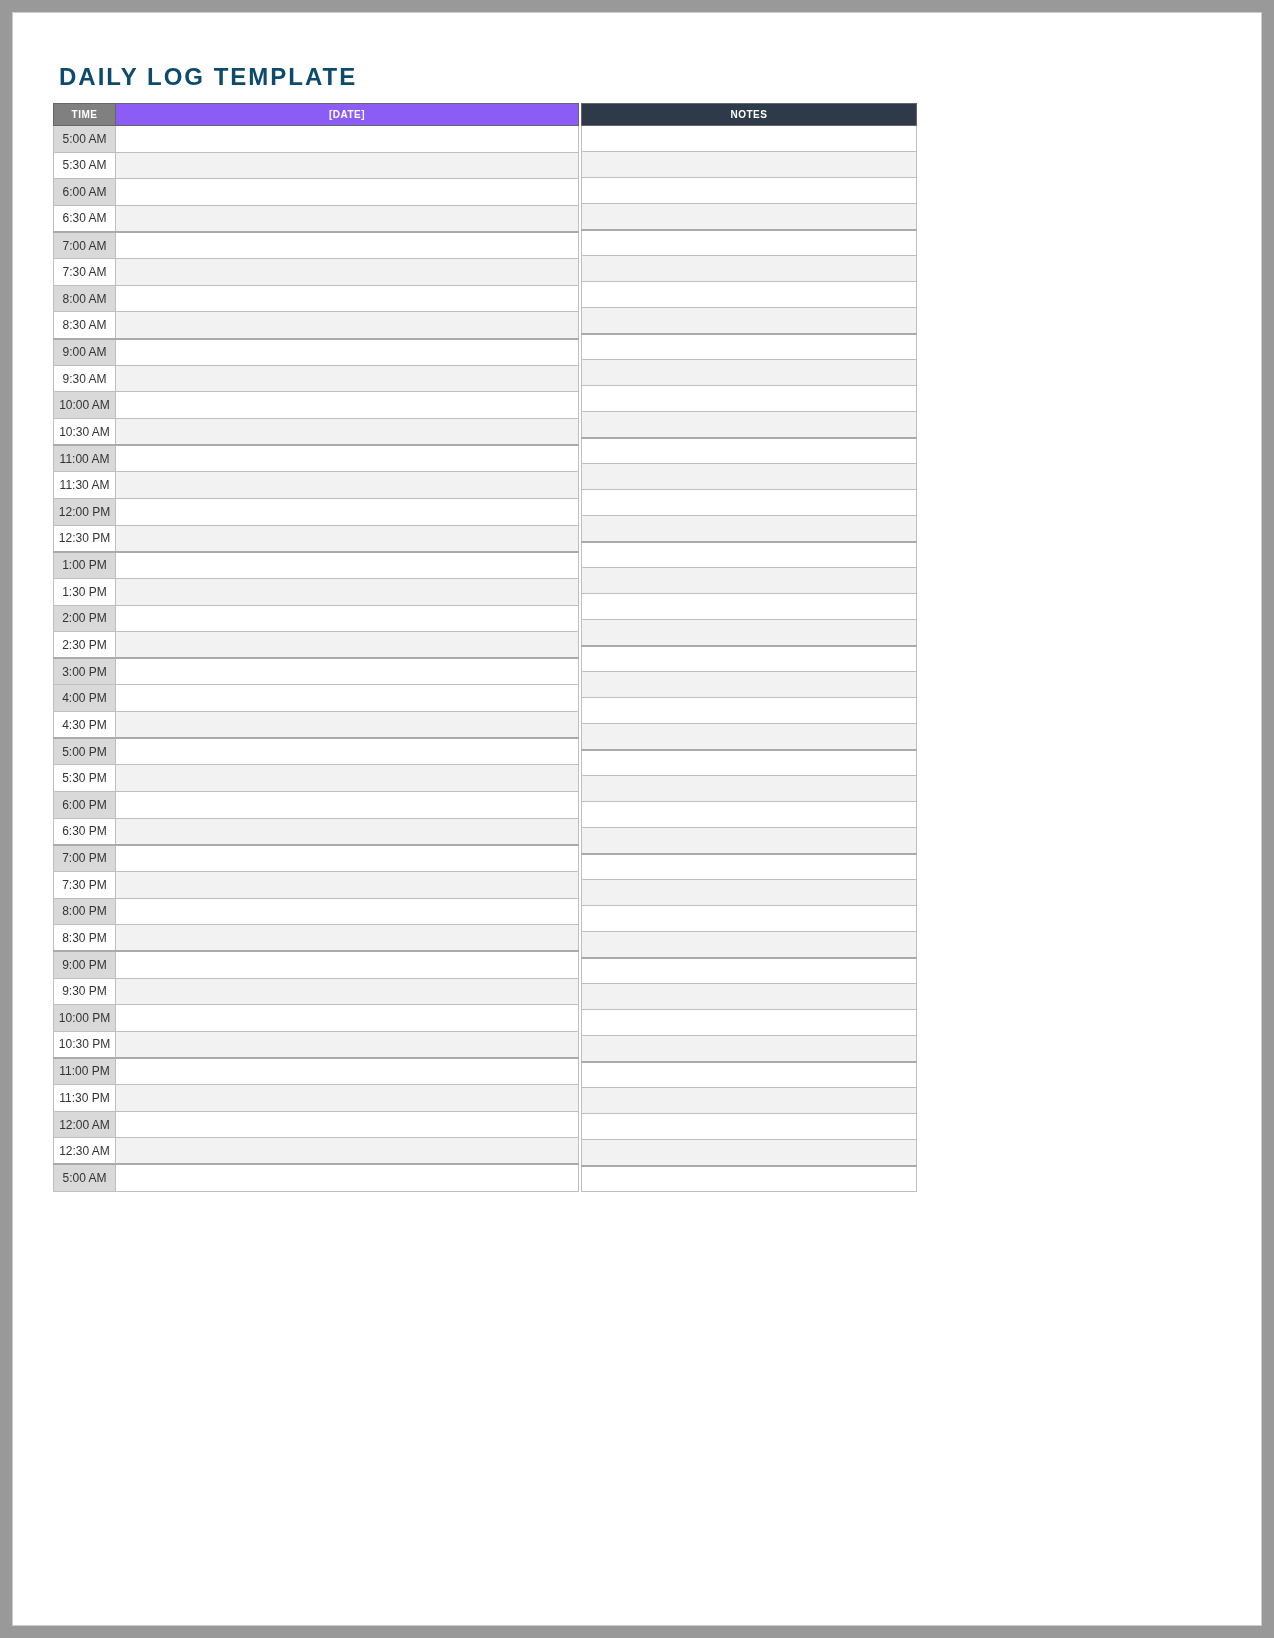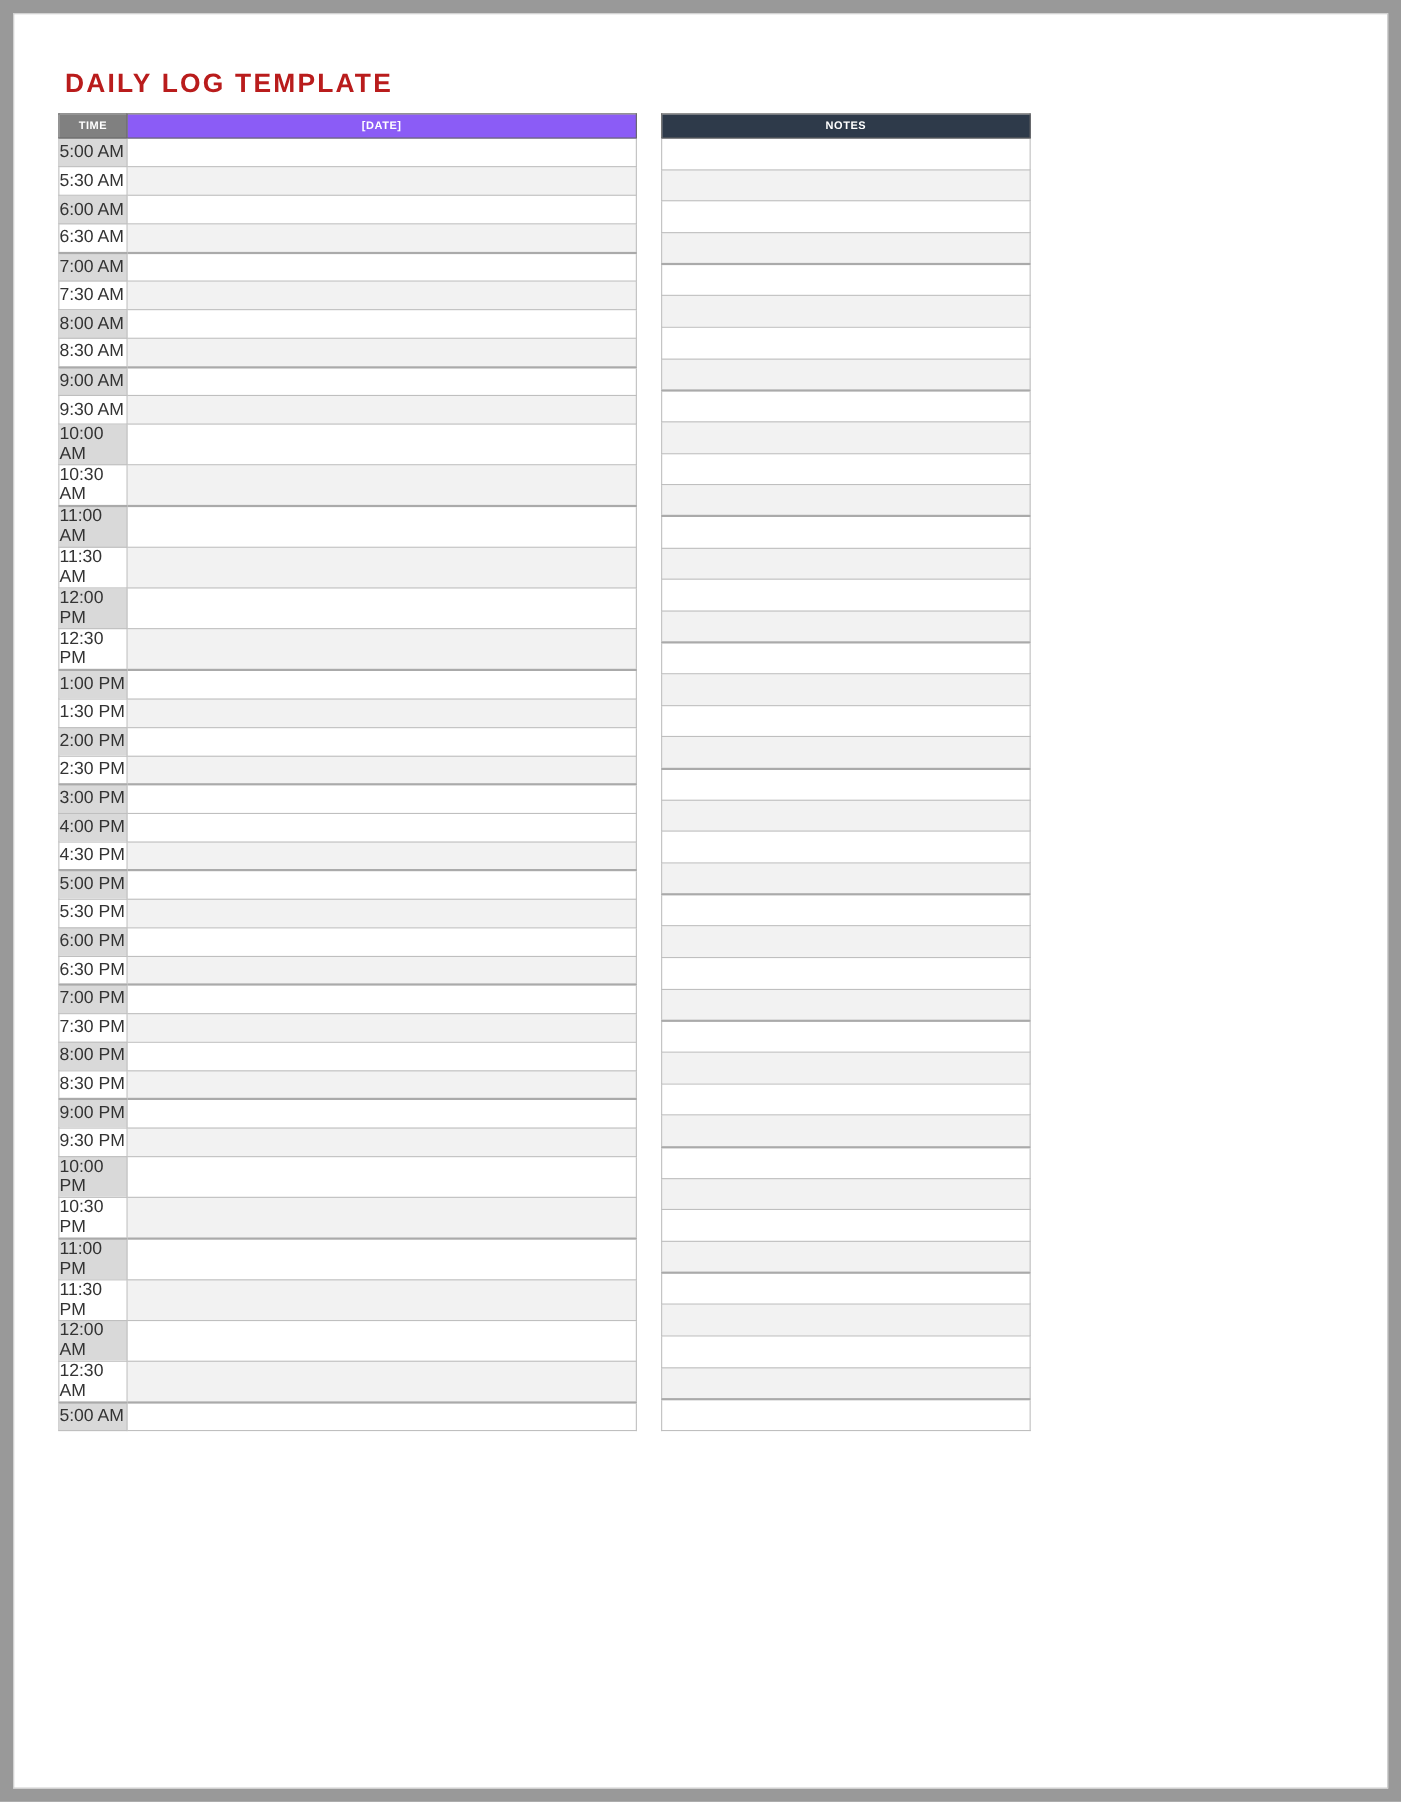--- a/index.html
+++ b/index.html
@@ -14,26 +14,26 @@
     background: #ffffff;
     width: 1250px;
     height: 1614px;
     padding: 40px 40px 40px 40px;
     border: 1px solid #ccc;
   }
   .title {
     font-size: 24px;
     font-weight: bold;
     letter-spacing: 2px;
-    color: #b91c1c;
+    color: #0c4a6e;
     margin: 10px 0 12px 6px;
   }
   .planner {
     display: flex;
-    gap: 22px;
+    gap: 2px;
   }
   table {
     border-collapse: collapse;
     table-layout: fixed;
   }
   .left-table { width: 525px; }
   .right-table { width: 335px; border-radius: 16px; }
   .time-col { width: 62px; }
   .date-col { width: 463px; }
   .notes-col { width: 335px; }
@@ -52,22 +52,23 @@
   .th-date  { background: #8b5cf6; }
   .th-notes { background: #2e3a4a; }
 
   td {
     height: 26px;
     font-size: 10px;
     border: 1px solid #bfbfbf;
     padding: 0;
   }
   td.time-cell {
+    text-align: center;
     color: #333333;
-    font-size: 16px;
+    font-size: 12px;
   }
   td.time-cell.shaded { background: #d9d9d9; }
   td.time-cell.plain  { background: #ffffff; }
 
   td.entry-cell.white  { background: #ffffff; }
   td.entry-cell.light  { background: #f2f2f2; }
 
   
   tr.group-top td { border-top: 2px solid #aaaaaa; }
 </style>

